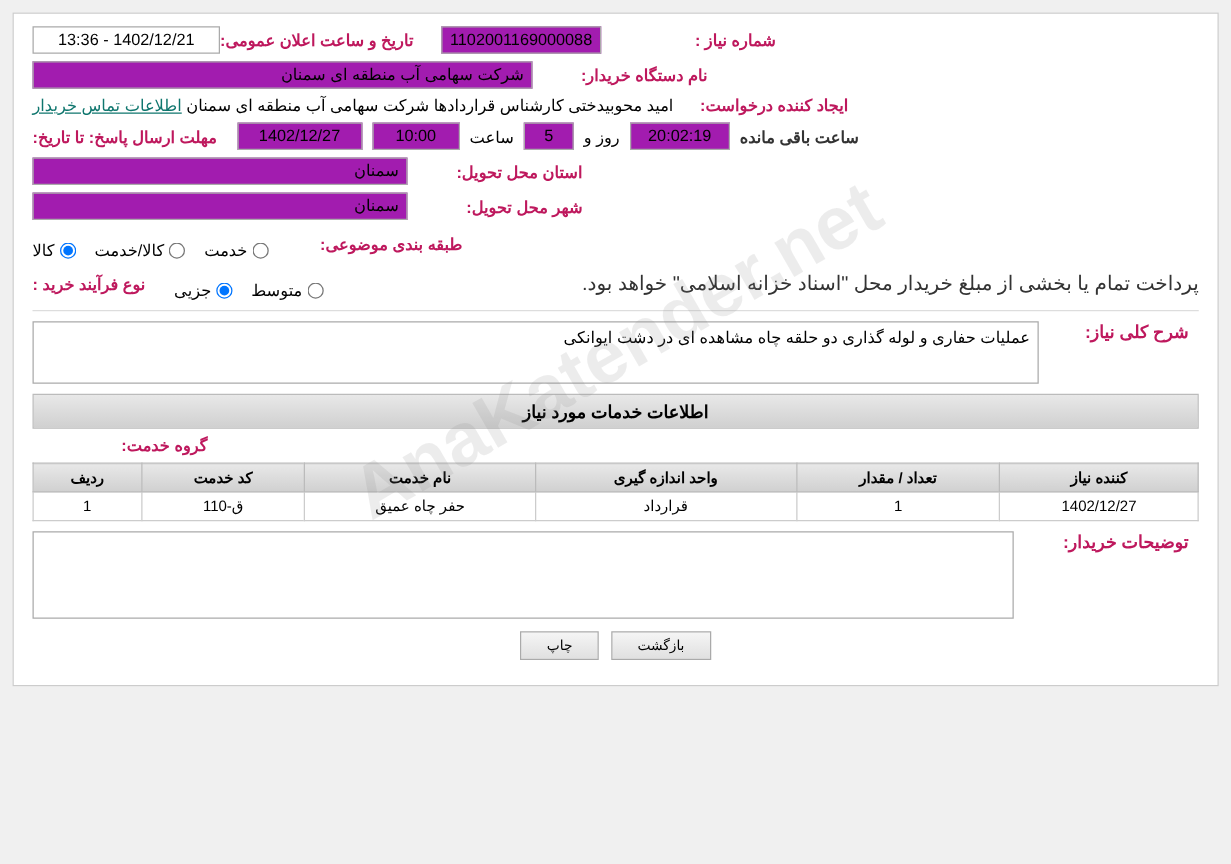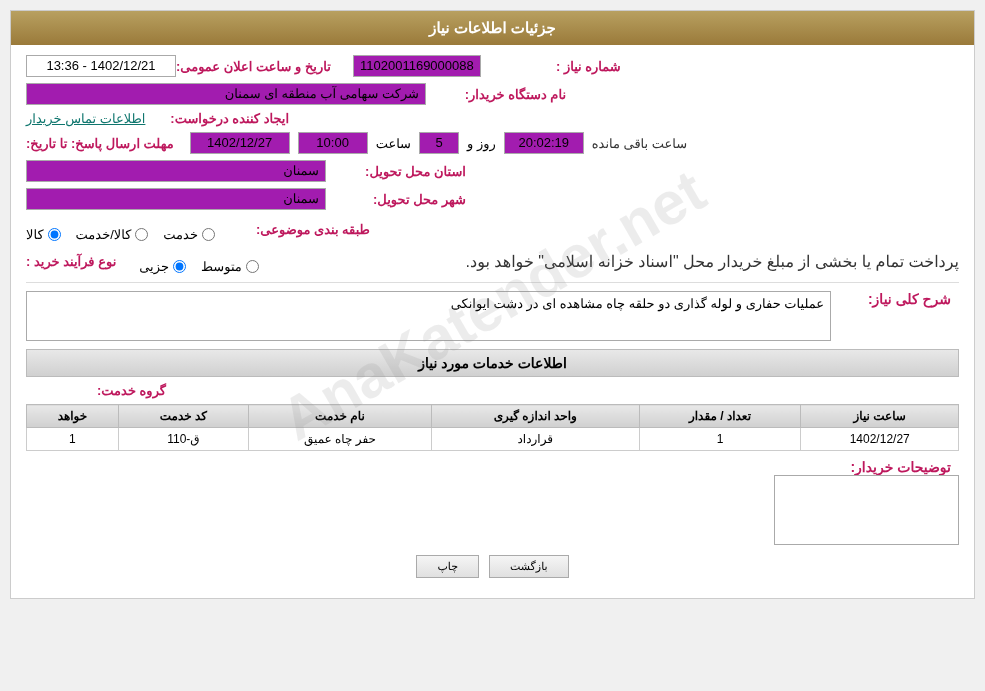--- a/index.html
+++ b/index.html
@@ -81,21 +81,21 @@
     }
     .deadline-row {
       display: flex;
       align-items: center;
       justify-content: flex-end;
       margin-bottom: 6px;
       gap: 8px;
     }
     .deadline-label {
       color: #333;
-      font-weight: normal;
+      font-weight: bold;
     }
     .radio-group {
       display: flex;
       align-items: center;
       gap: 15px;
       justify-content: flex-end;
       margin-bottom: 6px;
     }
     .radio-item {
       display: flex;
@@ -168,21 +168,20 @@
     .services-table td {
       border: 1px solid #ccc;
       padding: 4px 6px;
       text-align: center;
     }
     .buyer-notes-row {
       display: flex;
       align-items: flex-start;
       justify-content: flex-start;
       margin-bottom: 4px;
-      flex-direction: column;
     }
     .buyer-notes-box {
       border: 1px solid #aaa;
       background: #fff;
       min-height: 70px;
       flex: 1;
       padding: 4px;
     }
     .watermark-container {
       position: relative;
@@ -225,42 +224,40 @@
       cursor: pointer;
     }
   </style>
 </head>
 <body>
 
 <div class="page-wrapper">
   <div class="main-container watermark-container">
     <div class="watermark">AnaKatender.net</div>
 
-    <div class="header-bar">
-      <span>جزئیات اطلاعات نیاز</span>
-    </div>
 
     <div class="content-area">
 
       <div class="info-row">
         <span class="label-cell">شماره نیاز :</span>
         <div class="value-box value-box-small">1102001169000088</div>
         &nbsp;&nbsp;
         
         <span class="label-cell" style="min-width:auto;margin-right:15px;">تاریخ و ساعت اعلان عمومی:</span>
         <div class="announce-value">1402/12/21 - 13:36</div>
       </div>
 
       <div class="info-row">
         <span class="label-cell">نام دستگاه خریدار:</span>
         <div class="value-box value-box-wide">شرکت سهامی آب منطقه ای سمنان</div>
       </div>
 
       <div class="creator-row">
         <span class="label-cell">ایجاد کننده درخواست:</span>
+        <span>امید محوبیدختی کارشناس قراردادها شرکت سهامی آب منطقه ای سمنان</span>
         &nbsp;
         <span class="link-blue">اطلاعات تماس خریدار</span>
       </div>
 
       <div class="deadline-row">
         <span class="deadline-label">ساعت باقی مانده</span>
         <div class="value-box" style="min-width:80px;text-align:center;">20:02:19</div>
         <span>روز و</span>
         <div class="value-box" style="min-width:40px;text-align:center;">5</div>
         <span>ساعت</span>
@@ -317,26 +314,26 @@
 
       <div class="section-header">اطلاعات خدمات مورد نیاز</div>
 
       <div class="group-row">
         <span class="label-cell">گروه خدمت:</span>
       </div>
 
       <table class="services-table">
         <thead>
           <tr>
-            <th>ساعت نیاز</th>
+            <th>کننده نیاز</th>
             <th>تعداد / مقدار</th>
             <th>واحد اندازه گیری</th>
             <th>نام خدمت</th>
             <th>کد خدمت</th>
-            <th>خواهد</th>
+            <th>ردیف</th>
           </tr>
         </thead>
         <tbody>
           <tr class="table-row">
             <td>1402/12/27</td>
             <td>1</td>
             <td>قرارداد</td>
             <td>حفر چاه عمیق</td>
             <td>ق-110</td>
             <td>1</td>

